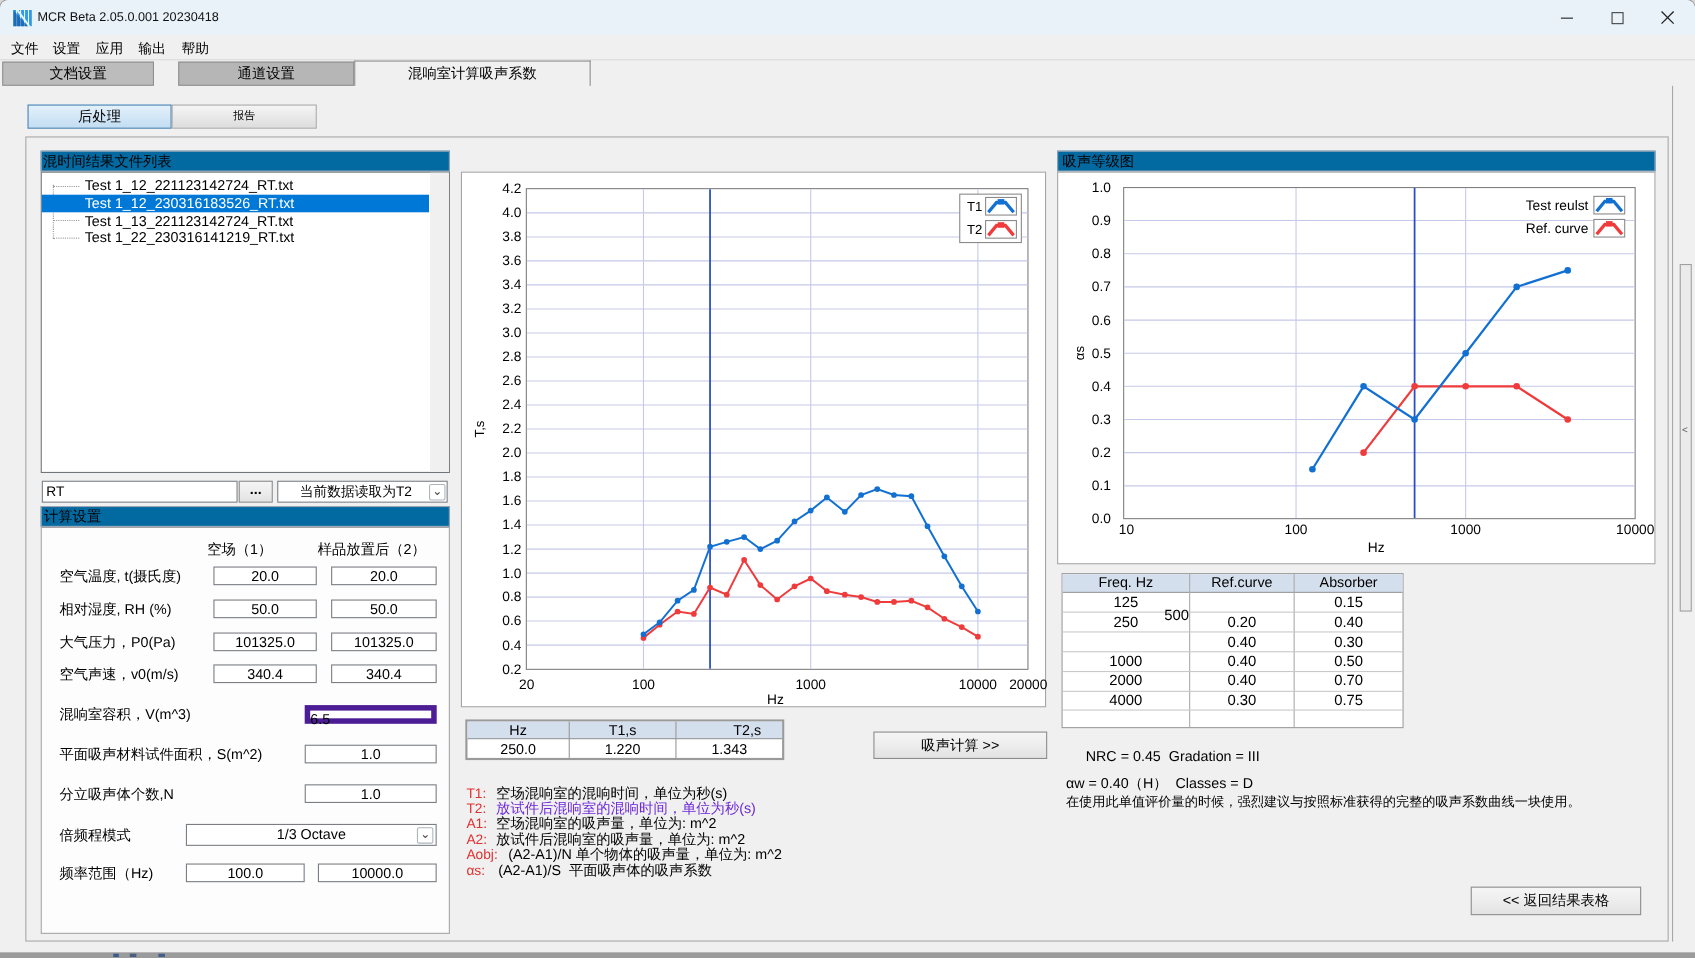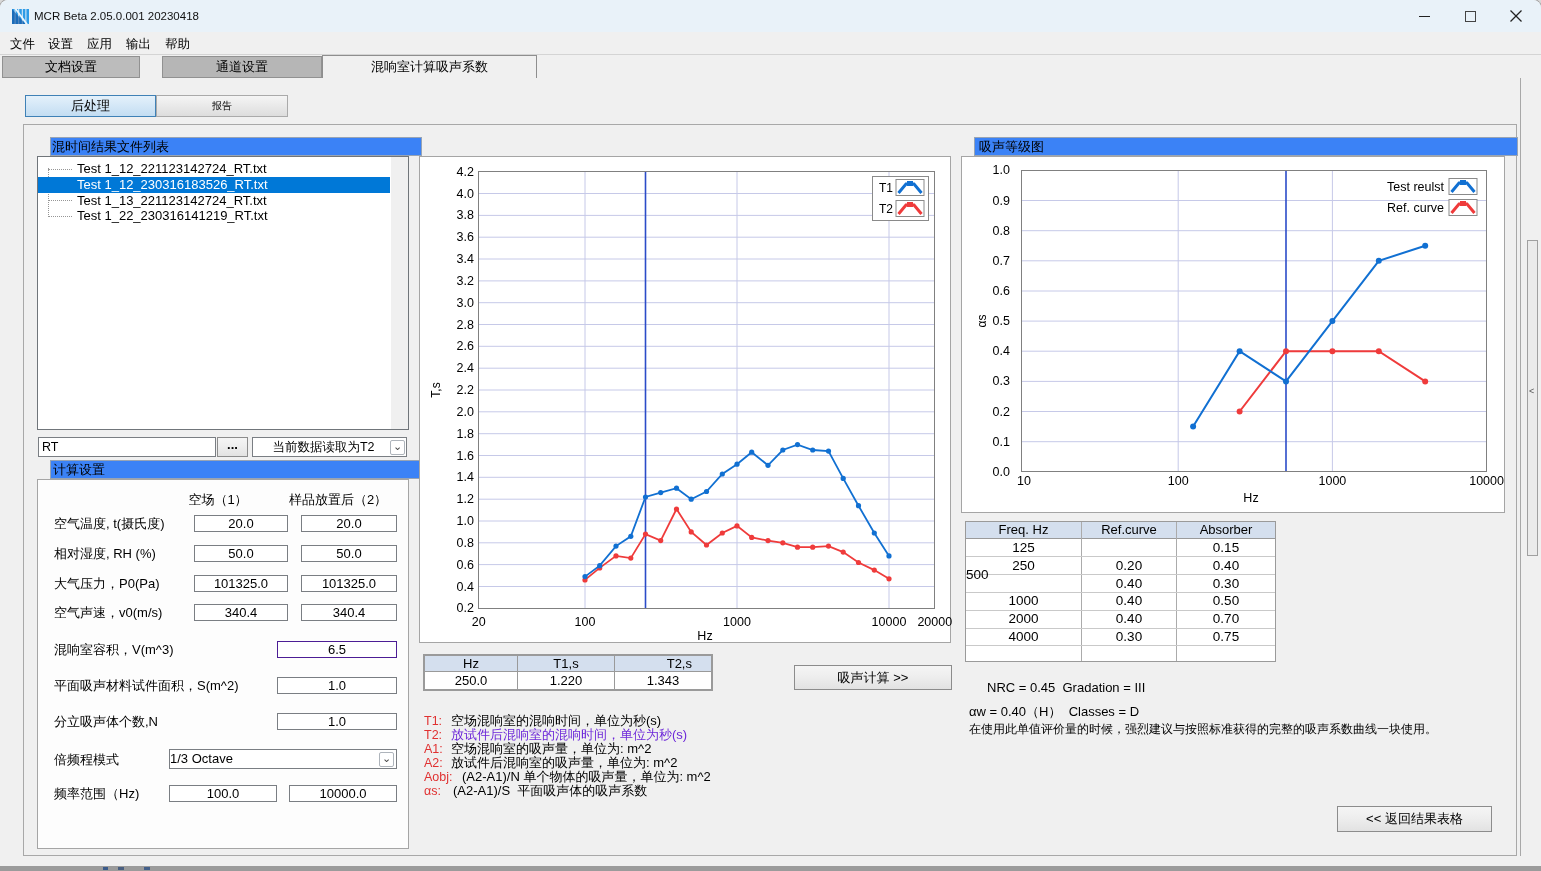--- a/index.html
+++ b/index.html
@@ -1,22 +1,22 @@
 <!DOCTYPE html>
 <html><head><meta charset="utf-8">
 <style>
 * { margin:0; padding:0; box-sizing:content-box; }
 html,body { width:1541px; height:871px; overflow:hidden;
   font-family:"Liberation Sans", sans-serif; background:#d8d8d8; }
 #win { position:absolute; left:0; top:0; width:1541px; height:866px;
   background:#f0f0f0; border-radius:8px 8px 0 0; overflow:hidden;
   box-shadow:0 0 0 1px #a0a0a0; }
-.hdr { position:absolute; background:#3b82f6; border:1px solid #98a4b4;
+.hdr { position:absolute; background:#0369a1; border:1px solid #98a4b4;
   box-sizing:border-box; font-size:13px; color:#000; line-height:18px;
-  padding-left:3px;margin-left:13px; }
+  padding-left:3px; }
 .panel { position:absolute; background:#fdfdfd; border:1px solid #a5a5a5;
   box-sizing:border-box; }
 .btn { position:absolute; background:linear-gradient(#f5f5f5,#eeeeee 45%,#e2e2e2);
   border:1px solid #8c8c8c; box-sizing:border-box; text-align:center;
   font-size:13px; color:#000; }
 .combo-arrow { position:absolute; width:15px; height:15px; background:#fff;
   border:1px solid #aeb4bb; border-radius:2px; box-sizing:border-box; }
 .combo-arrow span { position:absolute; left:2px; top:-1px; font-size:11px; color:#444; }
 </style></head>
 <body>
@@ -90,27 +90,27 @@
     <div style="position:absolute;left:54px;top:545px;height:17px;line-height:17px;font-size:13px">相对湿度, RH (%)</div>
     <div style="position:absolute;left:194px;top:545px;width:94px;height:17px;background:#fff;border:1px solid #7a7e83;box-sizing:border-box;text-align:center;line-height:15px;font-size:13px">50.0</div>
     <div style="position:absolute;left:301px;top:545px;width:96px;height:17px;background:#fff;border:1px solid #7a7e83;box-sizing:border-box;text-align:center;line-height:15px;font-size:13px">50.0</div>
     <div style="position:absolute;left:54px;top:575px;height:17px;line-height:17px;font-size:13px">大气压力，P0(Pa)</div>
     <div style="position:absolute;left:194px;top:575px;width:94px;height:17px;background:#fff;border:1px solid #7a7e83;box-sizing:border-box;text-align:center;line-height:15px;font-size:13px">101325.0</div>
     <div style="position:absolute;left:301px;top:575px;width:96px;height:17px;background:#fff;border:1px solid #7a7e83;box-sizing:border-box;text-align:center;line-height:15px;font-size:13px">101325.0</div>
     <div style="position:absolute;left:54px;top:604px;height:17px;line-height:17px;font-size:13px">空气声速，v0(m/s)</div>
     <div style="position:absolute;left:194px;top:604px;width:94px;height:17px;background:#fff;border:1px solid #7a7e83;box-sizing:border-box;text-align:center;line-height:15px;font-size:13px">340.4</div>
     <div style="position:absolute;left:301px;top:604px;width:96px;height:17px;background:#fff;border:1px solid #7a7e83;box-sizing:border-box;text-align:center;line-height:15px;font-size:13px">340.4</div>
     <div style="position:absolute;left:54px;top:641px;height:17px;line-height:17px;font-size:13px">混响室容积，V(m^3)</div>
-    <div style="position:absolute;left:277px;top:641px;width:120px;height:17px;background:#fff;border:1px solid #4c1d95;box-sizing:border-box;text-align:center;line-height:15px;font-size:13px">6.5</div>
+    <div style="position:absolute;left:277px;top:641px;width:120px;height:17px;background:#fff;border:5px solid #4c1d95;box-sizing:border-box;line-height:15px;font-size:13px">6.5</div>
     <div style="position:absolute;left:54px;top:677px;height:17px;line-height:17px;font-size:13px">平面吸声材料试件面积，S(m^2)</div>
     <div style="position:absolute;left:277px;top:677px;width:120px;height:17px;background:#fff;border:1px solid #7a7e83;box-sizing:border-box;text-align:center;line-height:15px;font-size:13px">1.0</div>
     <div style="position:absolute;left:54px;top:713px;height:17px;line-height:17px;font-size:13px">分立吸声体个数,N</div>
     <div style="position:absolute;left:277px;top:713px;width:120px;height:17px;background:#fff;border:1px solid #7a7e83;box-sizing:border-box;text-align:center;line-height:15px;font-size:13px">1.0</div>
     <div style="position:absolute;left:54px;top:750px;height:20px;line-height:20px;font-size:13px">倍频程模式</div>
-    <div style="position:absolute;left:169px;top:749px;width:228px;height:20px;background:#fff;border:1px solid #7a7e83;box-sizing:border-box;line-height:18px;font-size:13px">1/3 Octave</div>
+    <div style="position:absolute;left:169px;top:749px;width:228px;height:20px;background:#fff;border:1px solid #7a7e83;box-sizing:border-box;text-align:center;line-height:18px;font-size:13px">1/3 Octave</div>
     <div class="combo-arrow" style="left:379px;top:752px">
       <span>⌄</span>
     </div>
     <div style="position:absolute;left:54px;top:785px;height:17px;line-height:17px;font-size:13px">频率范围（Hz)</div>
     <div style="position:absolute;left:169px;top:785px;width:108px;height:17px;background:#fff;border:1px solid #7a7e83;box-sizing:border-box;text-align:center;line-height:15px;font-size:13px">100.0</div>
     <div style="position:absolute;left:289px;top:785px;width:108px;height:17px;background:#fff;border:1px solid #7a7e83;box-sizing:border-box;text-align:center;line-height:15px;font-size:13px">10000.0</div>
 
   <div class="panel" style="left:419px;top:156px;width:532px;height:487px;background:#fff"></div>
   <div style="position:absolute;left:419px;top:156px;width:532px;height:487px">
       <svg width="532" height="487" style="position:absolute;left:0;top:0;overflow:visible">
@@ -312,21 +312,21 @@
   <div style="position:absolute;left:966px;top:522px;width:115px;text-align:center;line-height:16px;font-size:13px">Freq. Hz</div>
   <div style="position:absolute;left:1082px;top:522px;width:94px;text-align:center;line-height:16px;font-size:13px">Ref.curve</div>
   <div style="position:absolute;left:1177px;top:522px;width:98px;text-align:center;line-height:16px;font-size:13px">Absorber</div>
   <div style="position:absolute;left:966px;top:540px;width:115px;text-align:center;line-height:16px;font-size:13.5px">125</div>
     <div style="position:absolute;left:1177px;top:540px;width:98px;text-align:center;line-height:16px;font-size:13.5px">0.15</div>
     <div style="position:absolute;left:966px;top:556px;width:309px;height:1px;background:#c9c9c9"></div>
     <div style="position:absolute;left:966px;top:558px;width:115px;text-align:center;line-height:16px;font-size:13.5px">250</div>
     <div style="position:absolute;left:1082px;top:558px;width:94px;text-align:center;line-height:16px;font-size:13.5px">0.20</div>
     <div style="position:absolute;left:1177px;top:558px;width:98px;text-align:center;line-height:16px;font-size:13.5px">0.40</div>
     <div style="position:absolute;left:966px;top:574px;width:309px;height:1px;background:#c9c9c9"></div>
-    <div style="position:absolute;left:966px;top:567px;width:115px;text-align:left;line-height:16px;font-size:13.5px">500</div>
+    <div style="position:absolute;left:966px;top:552px;width:115px;text-align:right;line-height:16px;font-size:13.5px">500</div>
     <div style="position:absolute;left:1082px;top:576px;width:94px;text-align:center;line-height:16px;font-size:13.5px">0.40</div>
     <div style="position:absolute;left:1177px;top:576px;width:98px;text-align:center;line-height:16px;font-size:13.5px">0.30</div>
     <div style="position:absolute;left:966px;top:592px;width:309px;height:1px;background:#c9c9c9"></div>
     <div style="position:absolute;left:966px;top:593px;width:115px;text-align:center;line-height:16px;font-size:13.5px">1000</div>
     <div style="position:absolute;left:1082px;top:593px;width:94px;text-align:center;line-height:16px;font-size:13.5px">0.40</div>
     <div style="position:absolute;left:1177px;top:593px;width:98px;text-align:center;line-height:16px;font-size:13.5px">0.50</div>
     <div style="position:absolute;left:966px;top:610px;width:309px;height:1px;background:#c9c9c9"></div>
     <div style="position:absolute;left:966px;top:611px;width:115px;text-align:center;line-height:16px;font-size:13.5px">2000</div>
     <div style="position:absolute;left:1082px;top:611px;width:94px;text-align:center;line-height:16px;font-size:13.5px">0.40</div>
     <div style="position:absolute;left:1177px;top:611px;width:98px;text-align:center;line-height:16px;font-size:13.5px">0.70</div>

